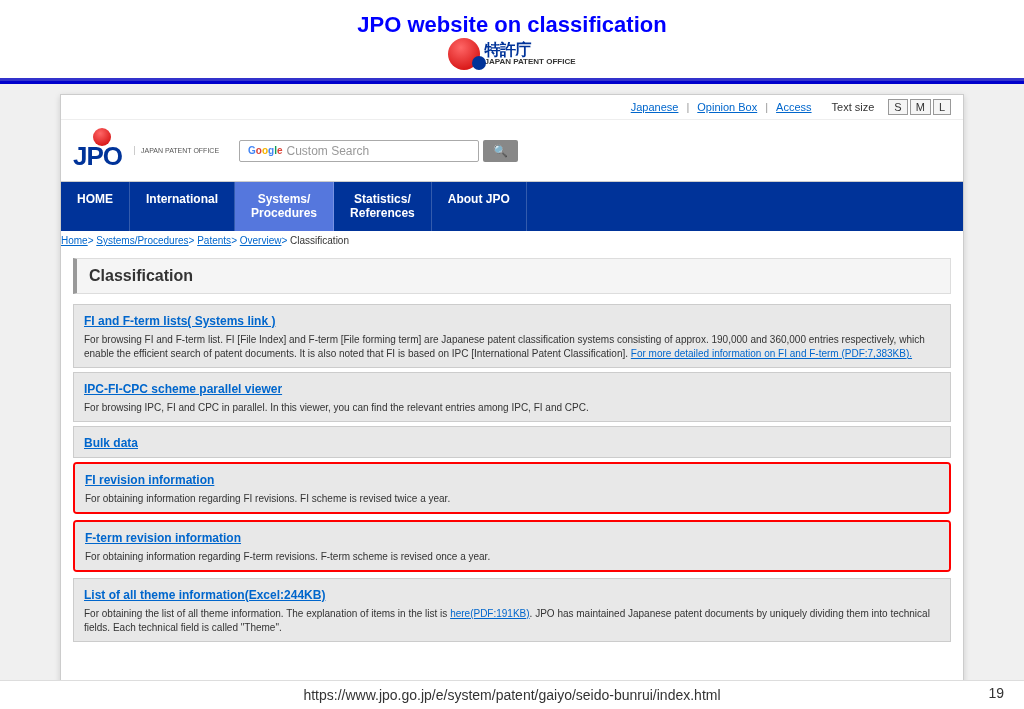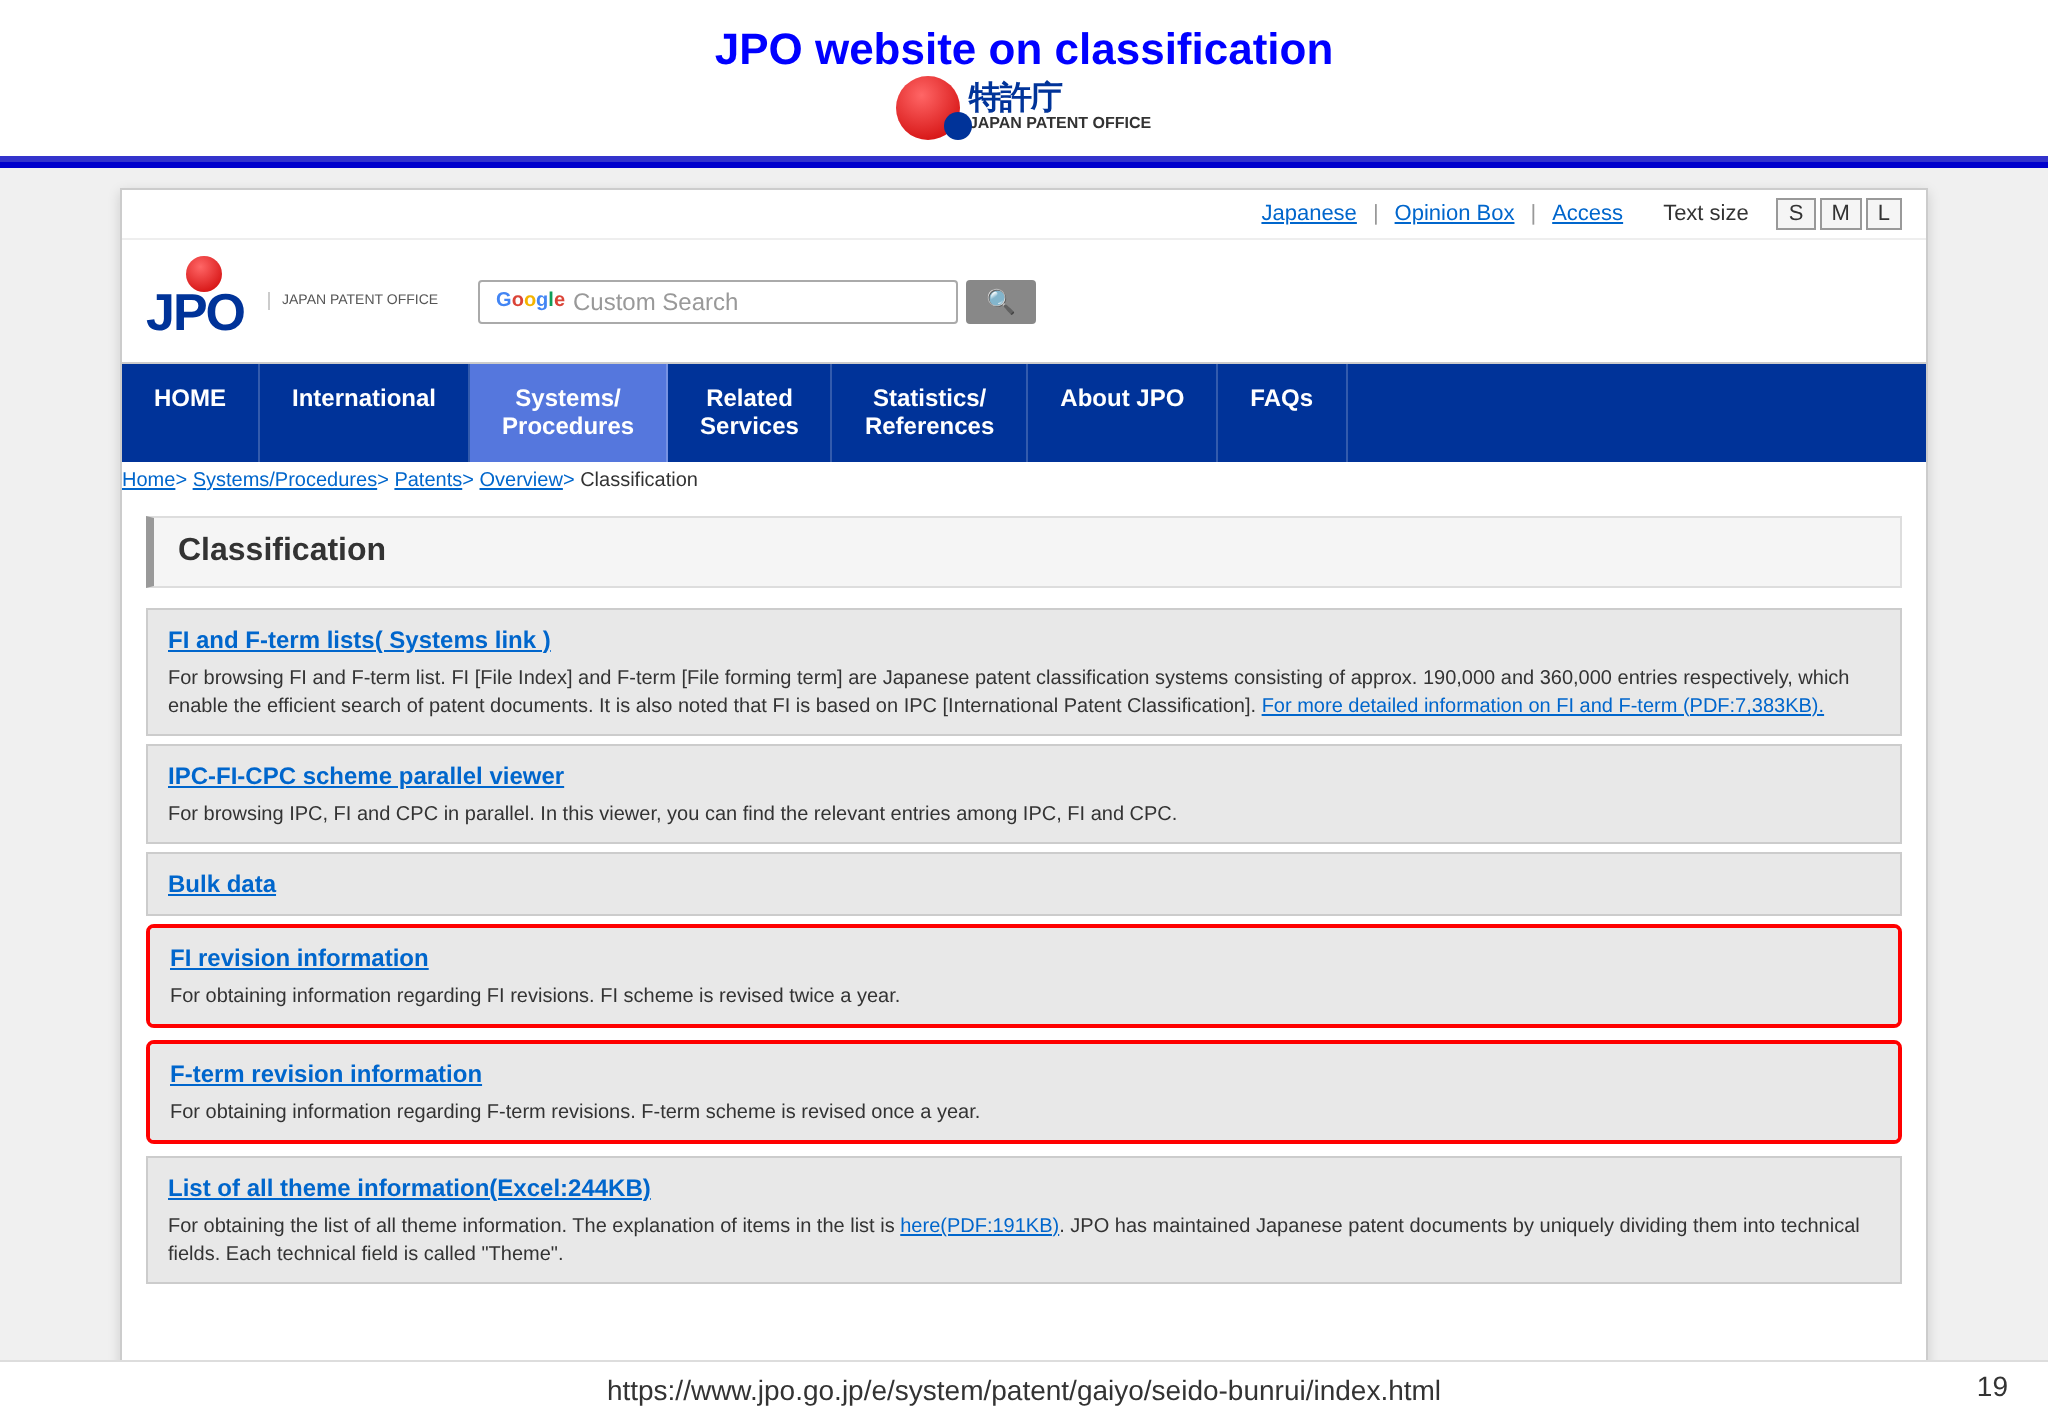--- a/index.html
+++ b/index.html
@@ -317,24 +317,22 @@
         <button class="search-btn" style="background:#888888; color:white; border:none; padding:4px 10px; cursor:pointer; font-size:12px;">
           <span>🔍</span>
         </button>
       </div>
     </div>
 
     <div class="website-nav">
       <div class="nav-item">HOME</div>
       <div class="nav-item">International</div>
       <div class="nav-item active" style="background:#5577dd; line-height:1.2;">Systems/<br>Procedures</div>
-      <div class="nav-item" style="line-height:1.2;">Related<br>Services</div>
       <div class="nav-item" style="line-height:1.2;">Statistics/<br>References</div>
       <div class="nav-item">About JPO</div>
-      <div class="nav-item">FAQs</div>
     </div>
 
     <div class="breadcrumb">
       <a>Home</a>&gt;
       <a>Systems/Procedures</a>&gt;
       <a>Patents</a>&gt;
       <a>Overview</a>&gt;
       <span>Classification</span>
     </div>
 

